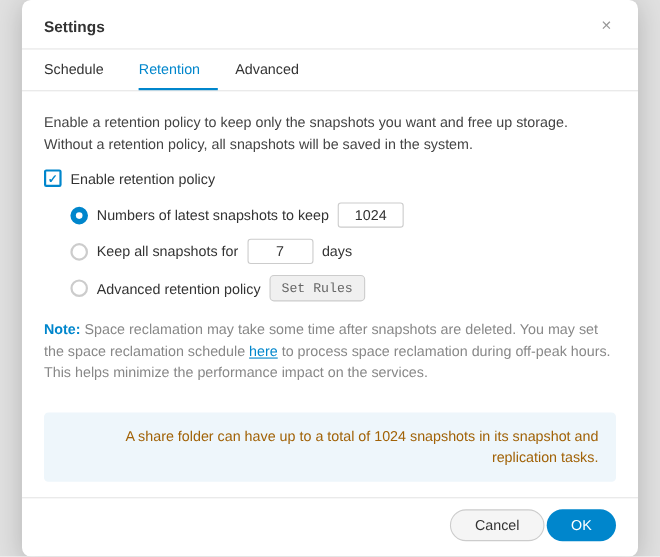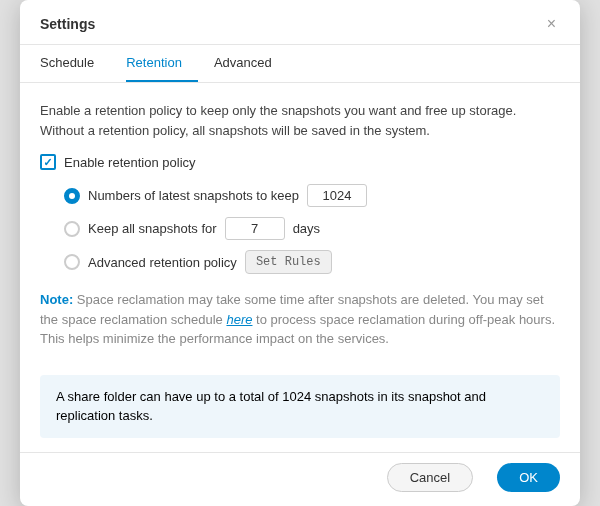--- a/index.html
+++ b/index.html
@@ -166,35 +166,35 @@
       line-height: 1.5;
     }
     .note-area .note-label {
       color: #0086cc;
       font-weight: 700;
     }
     .note-area .here-link {
       color: #0086cc;
       text-decoration: underline;
       cursor: pointer;
-      font-style: italic;
     }
     .info-box {
       background: #eef6fb;
       border-radius: 4px;
       padding: 12px 16px;
       margin: 12px 20px 14px 20px;
       font-size: 13px;
-      color: #000000;
+      color: #a16207;
       line-height: 1.5;
+      text-align: right;
     }
     .dialog-footer {
       display: flex;
       justify-content: flex-end;
-      gap: 24px;
+      gap: 2px;
       padding: 10px 20px 14px 20px;
       border-top: 1px solid #e5e5e5;
     }
     .btn-cancel {
       background: #f5f5f5;
       border: 1px solid #ccc;
       border-radius: 20px;
       padding: 6px 22px;
       font-size: 13px;
       color: #333;

